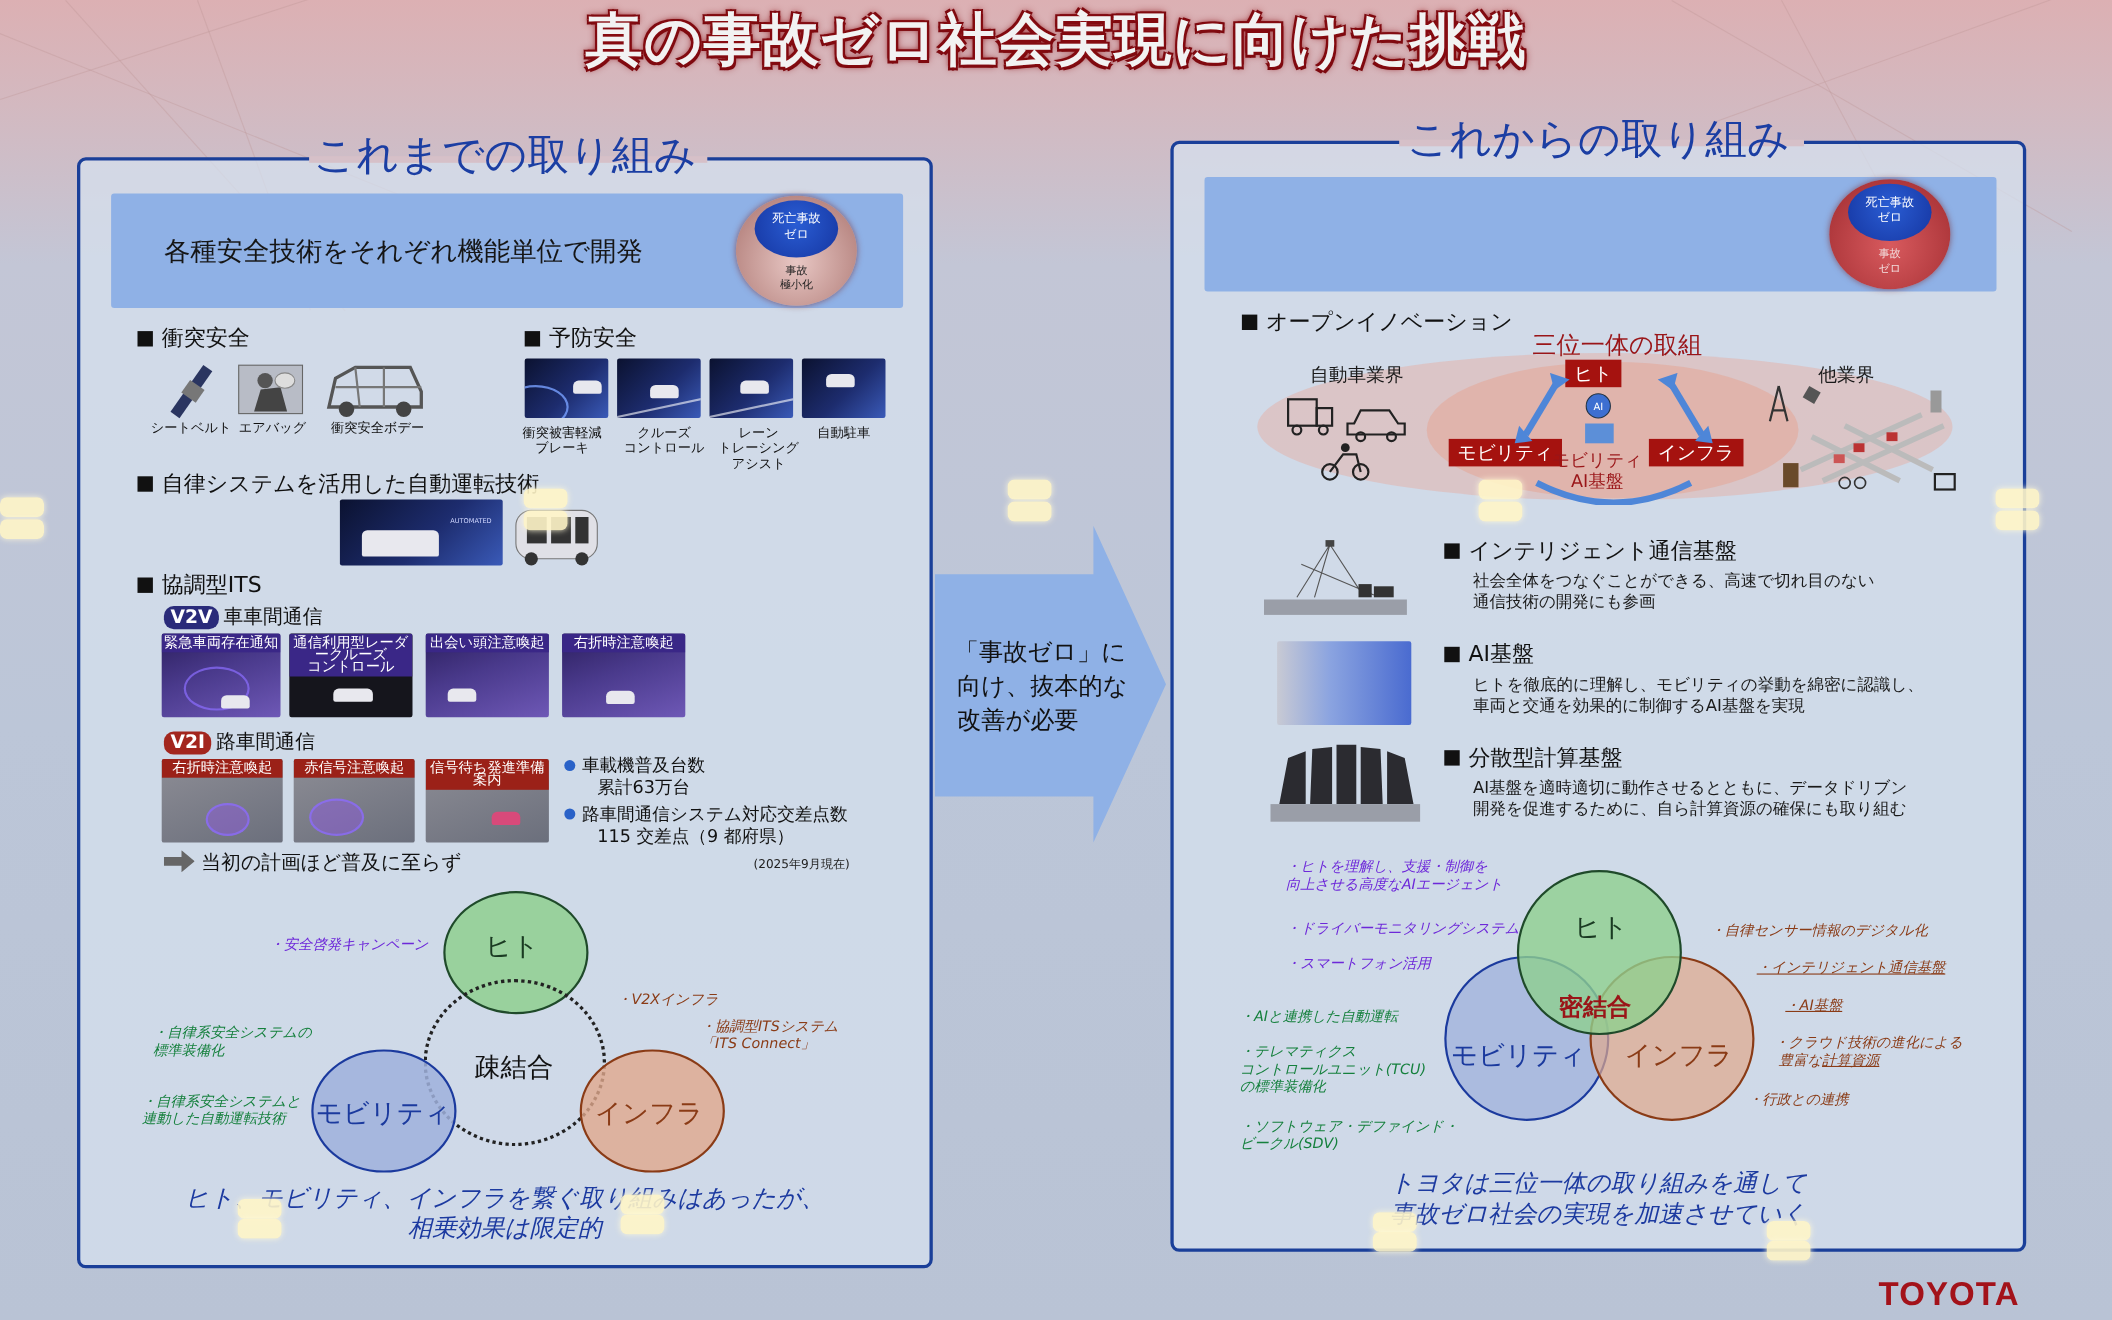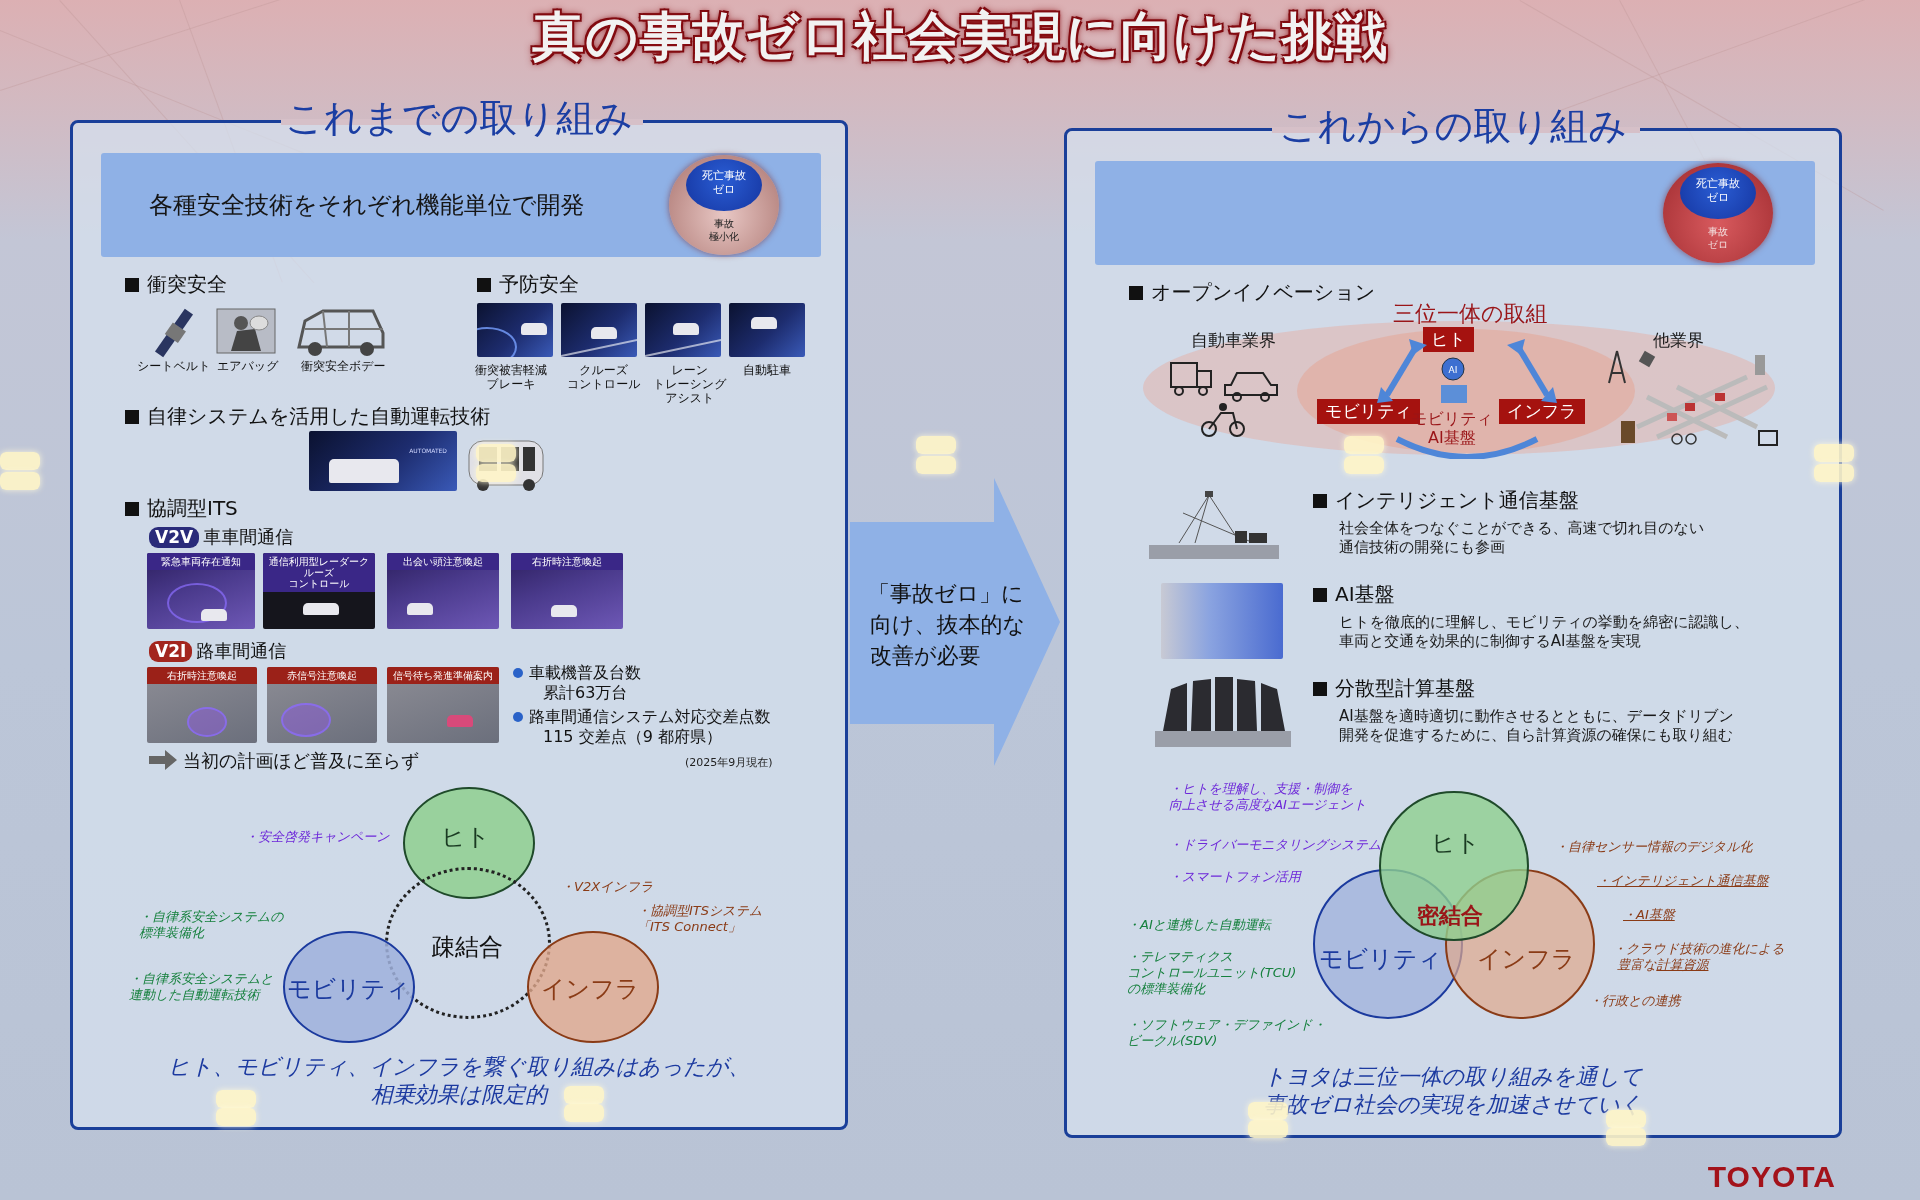--- a/index.html
+++ b/index.html
@@ -41,21 +41,21 @@
     color: #fff; font-size: 11px; text-align: center; line-height: 14px; padding-top: 10px;
   }
   .orb-bottom { position: absolute; left: 0; right: 0; bottom: 12px; text-align: center; font-size: 10px; line-height: 13px; }
   .sec-head { position: absolute; font-size: 20px; color: #111; white-space: nowrap; }
   .sec-head .sq { display: inline-block; width: 14px; height: 14px; background: #111; margin-right: 8px; vertical-align: -1px; }
   .caption { position: absolute; font-size: 12px; text-align: center; color: #111; line-height: 14px; white-space: nowrap; }
   .thumb { position: absolute; border-radius: 2px; overflow: hidden; }
   .thumb.dark { background: linear-gradient(135deg, #0b1230 0%, #1d2c6e 55%, #3a5ab8 100%); }
   .thumb.purple { background: linear-gradient(160deg, #2c1f5e 0%, #4a3a8c 45%, #6e58b6 100%); }
   .thumb.red { background: linear-gradient(160deg, #8d8d95 0%, #6b6f7c 100%); }
-  .thumb .thumb-bar { position: absolute; left: 0; right: 0; top: 0; font-size: 10px; color: #fff; text-align: center; padding: 3px 2px; line-height: 11px; }
+  .thumb .thumb-bar { position: absolute; left: 0; right: 0; top: 0; font-size: 13px; color: #fff; text-align: center; padding: 3px 2px; line-height: 11px; }
   .thumb.purple .thumb-bar { background: #3a2787; }
   .thumb.red .thumb-bar { background: #9b2118; }
   .thumb .road { position: absolute; left: -10px; right: -10px; bottom: 8px; height: 2px; background: rgba(255,255,255,0.6); transform: rotate(-12deg); }
   .thumb .car { position: absolute; width: 26px; height: 12px; background: #e8e8ee; border-radius: 5px 5px 2px 2px; }
   .thumb .wave { position: absolute; border: 2px solid rgba(140,110,255,0.7); border-radius: 50%; }
   .badge { display: inline-block; padding: 0 6px; border-radius: 9px; color: #fff; font-size: 17px; font-weight: bold; line-height: 21px; margin-right: 4px; }
   .badge.v2v { background: #2a2b7a; }
   .badge.v2i { background: #a3261e; }
   .subhead { position: absolute; font-size: 18px; color: #111; white-space: nowrap; }
   .stat { position: absolute; font-size: 16px; line-height: 20px; color: #111; white-space: nowrap; }
@@ -92,21 +92,21 @@
   <div class="bgline" style="left:60px;top:0;width:380px;transform:rotate(48deg);"></div>
   <div class="bgline" style="left:180px;top:0;width:300px;transform:rotate(70deg);"></div>
   <div class="bgline" style="left:0;top:90px;width:300px;transform:rotate(-18deg);"></div>
   <div class="bgline" style="left:1520px;top:0;width:420px;transform:rotate(30deg);"></div>
   <div class="bgline" style="left:1620px;top:0;width:300px;transform:rotate(62deg);"></div>
   <div class="bgline" style="left:1560px;top:110px;width:380px;transform:rotate(-20deg);"></div>
 </div>
 
 <div class="main-title">真の事故ゼロ社会実現に向けた挑戦</div>
 
-<div class="panel" style="left:70px;top:120px;width:778px;height:1010px;">
+<div class="panel" style="left:70px;top:143px;width:778px;height:1010px;">
   <div class="panel-title-gap" style="left:208px;width:362px;"></div>
   <div class="panel-title">これまでの取り組み</div>
 
   <div class="banner" style="left:28px;top:30px;width:720px;height:104px;">
     <div class="banner-text" style="left:48px;top:38px;">各種安全技術をそれぞれ機能単位で開発</div>
     <div class="orb" style="left:568px;top:2px;background:radial-gradient(circle at 50% 60%, #e8c7c4, #a8716c);">
       <div class="orb-top" style="white-space:pre-line;">死亡事故
 ゼロ</div>
       <div class="orb-bottom" style="white-space:pre-line;color:#222;">事故
 極小化</div>

